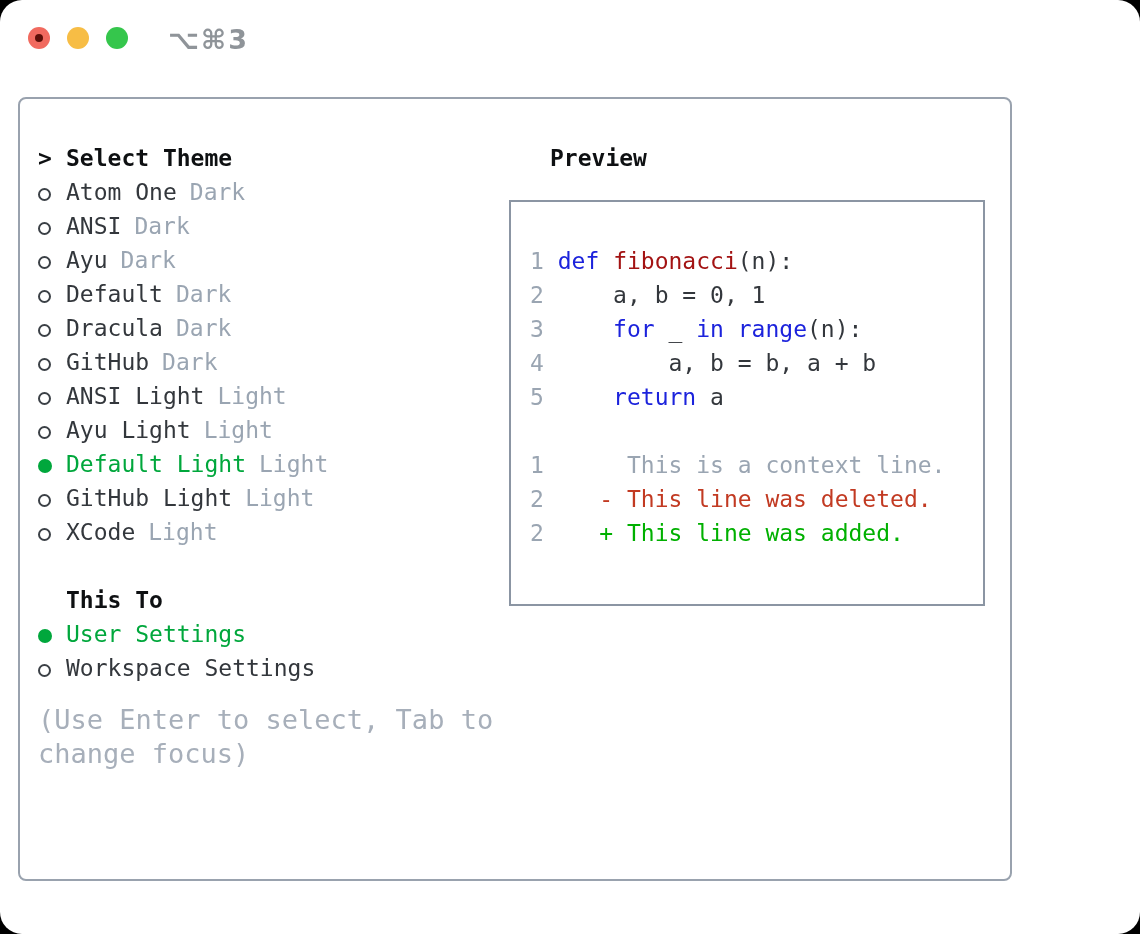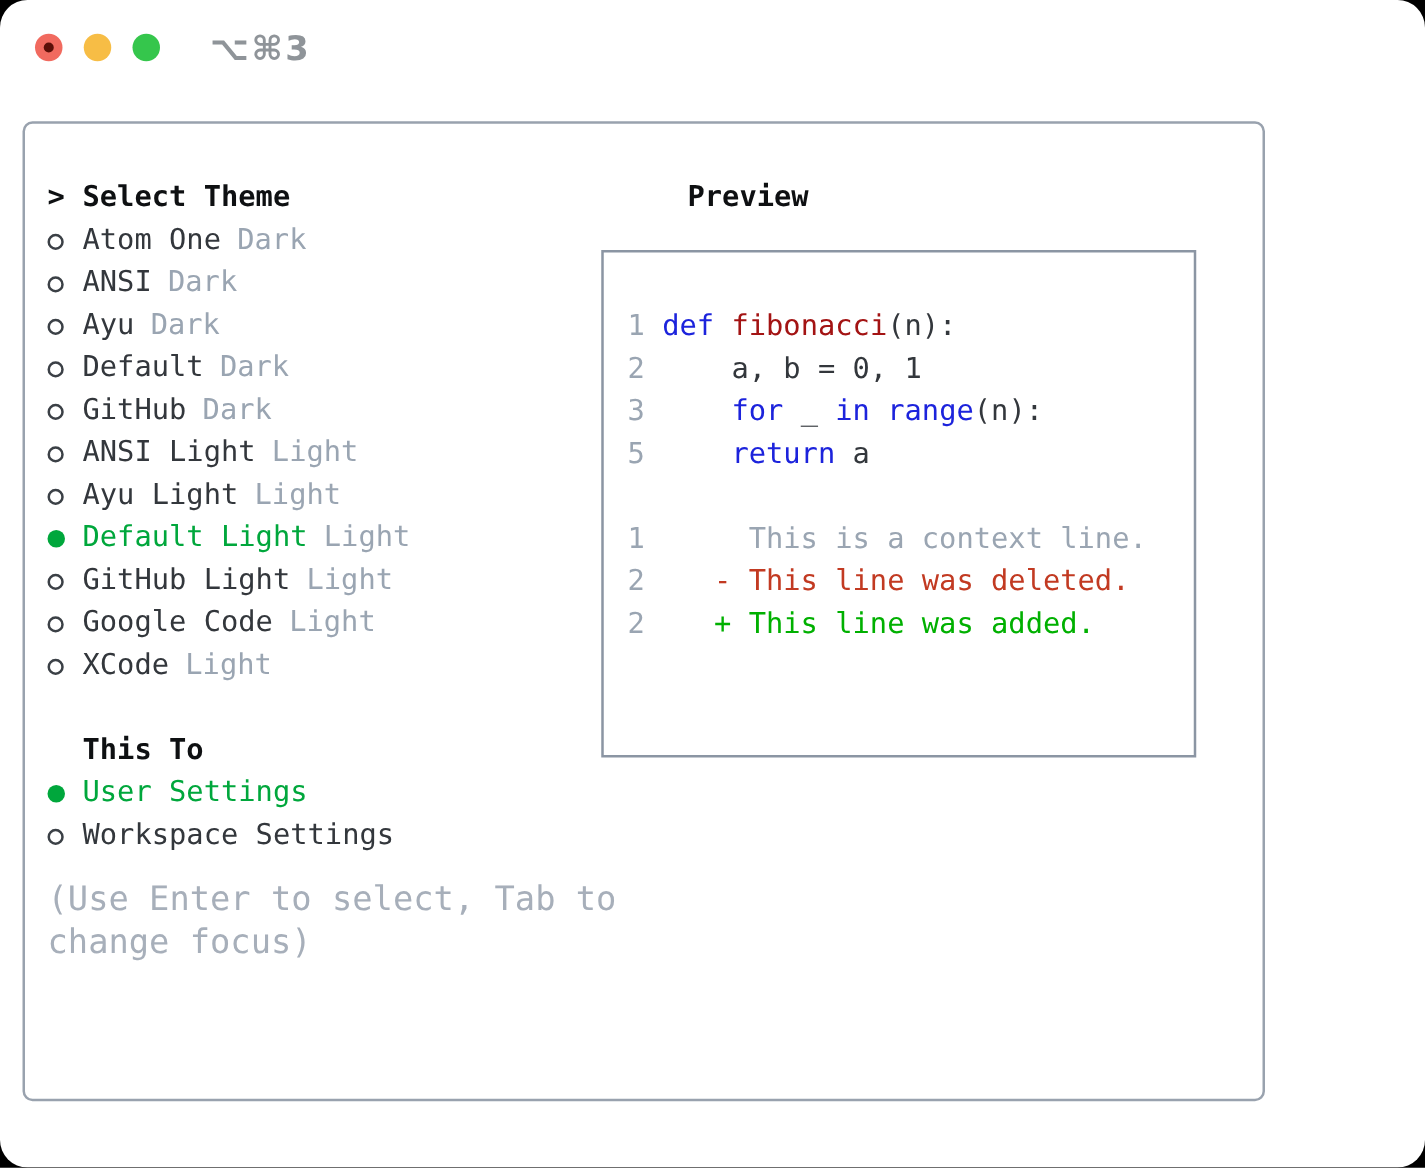--- a/index.html
+++ b/index.html
@@ -60,21 +60,21 @@
     font-size: 27px; line-height: 34px;
     color: var(--hint_gray); white-space: pre-line;
   }
   
   .preview-title {
     position: absolute; left: 482px; top: 42px;
     height: 34px; line-height: 34px; font-size: 23px;
     font-weight: 700; color: var(--heading_black); margin-left: 48px;
   }
   .preview-box {
-    position: absolute; left: 461px; top: 101px;
+    position: absolute; left: 489px; top: 101px;
     width: 476px; height: 406px; box-sizing: border-box;
     border: 2px solid var(--box_border_gray);
     background: #ffffff;
     padding: 42px 0 0 19px; overflow: hidden;
   }
   .pl { height: 34px; line-height: 34px; font-size: 23px; white-space: pre; color: var(--text_dark); }
   .ln  { color: var(--muted_gray); }
   .kw  { color: var(--keyword_blue); }
   .fn  { color: var(--function_red); }
   .pltok { color: var(--text_dark); }
@@ -99,26 +99,26 @@
   <div class="panel">
 
     <div class="left-col">
       <div class="row"><span class="marker"><span class="caret">&gt;</span></span><span class="heading">Select Theme</span></div>
 
       <div id="theme-list">
           <div class="row opt"><span class="marker"><span class="ring"></span></span><span class="name">Atom One</span><span class="tag">Dark</span></div>
           <div class="row opt"><span class="marker"><span class="ring"></span></span><span class="name">ANSI</span><span class="tag">Dark</span></div>
           <div class="row opt"><span class="marker"><span class="ring"></span></span><span class="name">Ayu</span><span class="tag">Dark</span></div>
           <div class="row opt"><span class="marker"><span class="ring"></span></span><span class="name">Default</span><span class="tag">Dark</span></div>
+          <div class="row opt"><span class="marker"><span class="ring"></span></span><span class="name">Dracula</span><span class="tag">Dark</span></div>
           <div class="row opt"><span class="marker"><span class="ring"></span></span><span class="name">GitHub</span><span class="tag">Dark</span></div>
           <div class="row opt"><span class="marker"><span class="ring"></span></span><span class="name">ANSI Light</span><span class="tag">Light</span></div>
           <div class="row opt"><span class="marker"><span class="ring"></span></span><span class="name">Ayu Light</span><span class="tag">Light</span></div>
           <div class="row opt sel"><span class="marker"><span class="dot"></span></span><span class="name">Default Light</span><span class="tag">Light</span></div>
           <div class="row opt"><span class="marker"><span class="ring"></span></span><span class="name">GitHub Light</span><span class="tag">Light</span></div>
-          <div class="row opt"><span class="marker"><span class="ring"></span></span><span class="name">Google Code</span><span class="tag">Light</span></div>
           <div class="row opt"><span class="marker"><span class="ring"></span></span><span class="name">XCode</span><span class="tag">Light</span></div>
         </div>
 
       <div class="row"></div>
       <div class="row"><span class="marker"></span><span class="heading">This To</span></div>
 
       <div id="apply-list">
           <div class="row opt sel"><span class="marker"><span class="dot"></span></span><span class="name">User Settings</span></div>
           <div class="row opt"><span class="marker"><span class="ring"></span></span><span class="name">Workspace Settings</span></div>
         </div>
@@ -127,20 +127,21 @@
 change focus)</div>
     </div>
 
     <div class="preview-title">Preview</div>
 
     <div class="preview-box">
       <div id="preview-code">
           <div class="pl"><span class="ln">1</span> <span class="kw">def</span><span class="pltok"> </span><span class="fn">fibonacci</span><span class="pltok">(n):</span></div>
           <div class="pl"><span class="ln">2</span> <span class="pltok">    a, b = 0, 1</span></div>
           <div class="pl"><span class="ln">3</span> <span class="pltok">    </span><span class="kw">for</span><span class="pltok"> _ </span><span class="kw">in</span><span class="pltok"> </span><span class="kw">range</span><span class="pltok">(n):</span></div>
+          <div class="pl"><span class="ln">4</span> <span class="pltok">        a, b = b, a + b</span></div>
           <div class="pl"><span class="ln">5</span> <span class="pltok">    </span><span class="kw">return</span><span class="pltok"> a</span></div>
           <div class="pl"><span class="ln"></span> </div>
           <div class="pl"><span class="ln">1</span> <span class="ctx">     This is a context line.</span></div>
           <div class="pl"><span class="ln">2</span> <span class="del">   - This line was deleted.</span></div>
           <div class="pl"><span class="ln">2</span> <span class="add">   + This line was added.</span></div>
         </div>
     </div>
 
   </div>
 </div>

